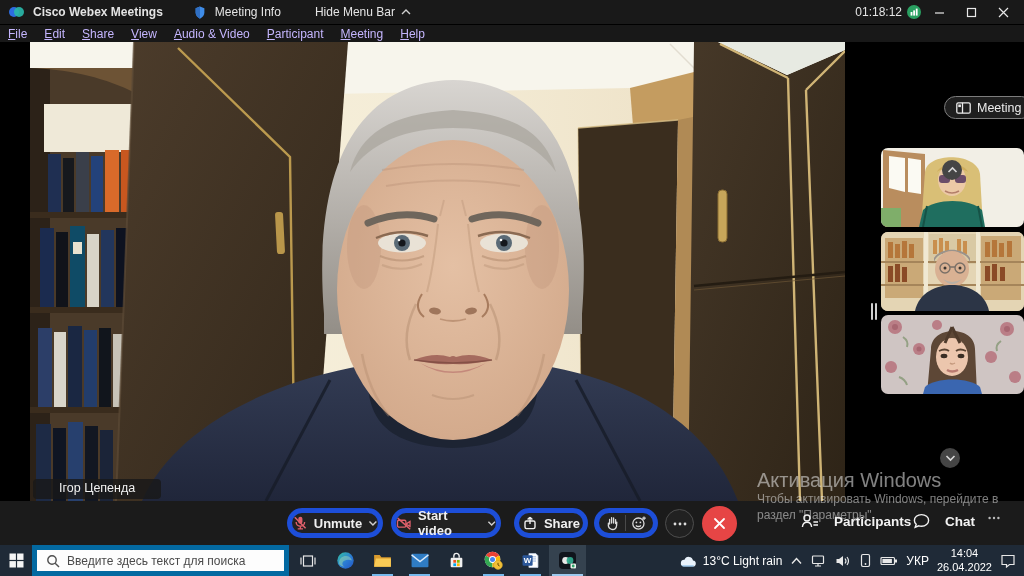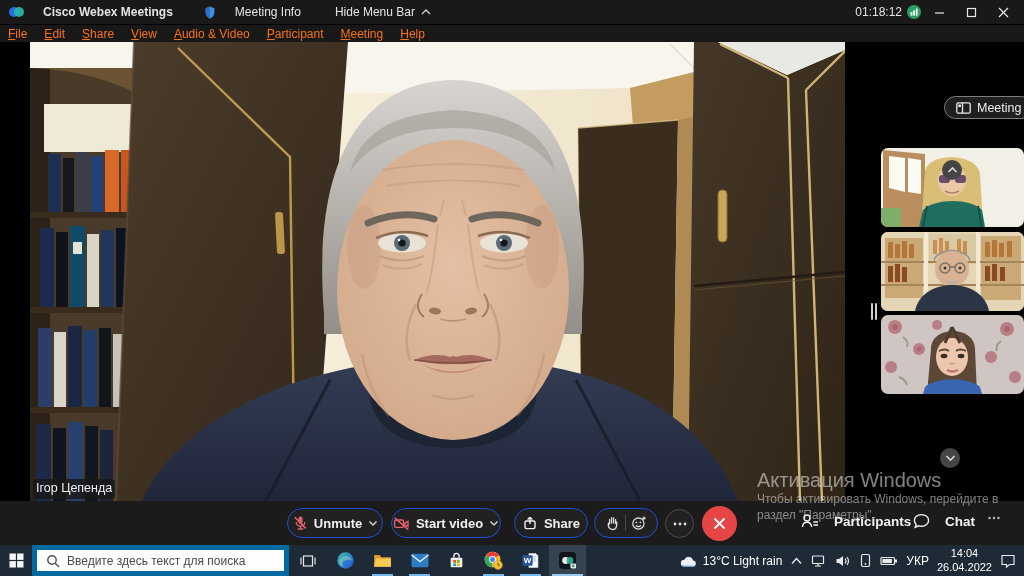--- a/index.html
+++ b/index.html
@@ -8,42 +8,42 @@
     position:relative; width:1024px; height:576px; overflow:hidden;
     background:#000; font-family:"Liberation Sans", sans-serif;
     -webkit-font-smoothing:antialiased;
   }
   
   .titlebar {
     position:absolute; top:0; left:0; width:1024px; height:24px;
     background:#191919; display:flex; align-items:center; padding:0 8px;
     color:#e4e4e4; font-size:12px;
   }
-  .tb-group { display:flex; align-items:center; gap:18px; }
+  .tb-group { display:flex; align-items:center; gap:8px; }
   .tb-title { font-weight:700; margin-right:30px; }
   .tb-mi { margin-right:34px; cursor:default; }
   .tb-hide { display:flex; align-items:center; gap:6px; }
   .tb-right { margin-left:auto; display:flex; align-items:center; gap:4px; }
   .winbtn { width:26px; height:22px; display:flex; align-items:center; justify-content:center; }
   
   .menubar {
     position:absolute; top:24px; left:0; width:1024px; height:18px;
     background:#181818; border-top:1px solid #000;
     display:flex; align-items:center; gap:17px; padding-left:8px;
-    color:#f97316; font-size:12px;
+    color:#c4b5fd; font-size:12px;
   }
   .menu-item { display:inline-block; }
   .menu-item::first-letter { text-decoration:underline; }
   
   .stage { position:absolute; top:42px; left:0; width:1024px; height:459px; background:#000; }
   .video { position:absolute; left:30px; top:0; width:815px; height:459px; overflow:hidden; background:#20180f; }
   .name-tag {
     position:absolute; left:3px; bottom:2px; z-index:3;
     background:rgba(24,24,24,.82); color:#f0f0f0; font-size:12.5px;
-    padding:2px 3px 4px; border-radius:4px;
+    padding:2px 26px 4px; border-radius:4px;
   }
   .layout-btn {
     position:absolute; left:944px; top:54px; height:23px; z-index:5;
     display:flex; align-items:center; gap:6px; padding:0 11px;
     border:1px solid #7d7d7d; border-radius:12px; background:rgba(34,34,34,.92);
     color:#ececec; font-size:12.5px;
   }
   
   .rail-arrow {
     position:absolute; width:20px; height:20px; border-radius:50%;
@@ -58,21 +58,21 @@
   .grip { position:absolute; left:871px; top:261px; z-index:5; display:flex; gap:2px; }
   .grip i { display:block; width:2px; height:17px; background:#cfcfcf; border-radius:1px; }
   
   .watermark { position:absolute; left:757px; top:469px; width:268px; z-index:40; pointer-events:none; }
   .wm-title { font-size:20px; color:rgba(235,235,235,.55); }
   .wm-line { font-size:12px; color:rgba(225,225,225,.55); line-height:1.3; }
   
   .controlbar { position:absolute; top:501px; left:0; width:1024px; height:44px; background:#1b1b1b; z-index:10; }
   .pill {
     position:absolute; top:7px; height:30px; border-radius:15px;
-    border:1px solid #1d4ed8; background:#212121;
+    border:5px solid #1d4ed8; background:#212121;
     display:flex; align-items:center; justify-content:center; gap:6px;
     color:#f0f0f0; font-size:13px; font-weight:700; cursor:default;
   }
   .btn-unmute { left:287px; width:96px; }
   .btn-video  { left:391px; width:110px; }
   .btn-share  { left:514px; width:74px; }
   .btn-react  { left:594px; width:64px; gap:0; }
   .react-sep  { width:1px; height:16px; background:#4a4a4a; margin:0 5px; }
   .circle-btn {
     position:absolute; top:8px; width:29px; height:29px; border-radius:50%;

